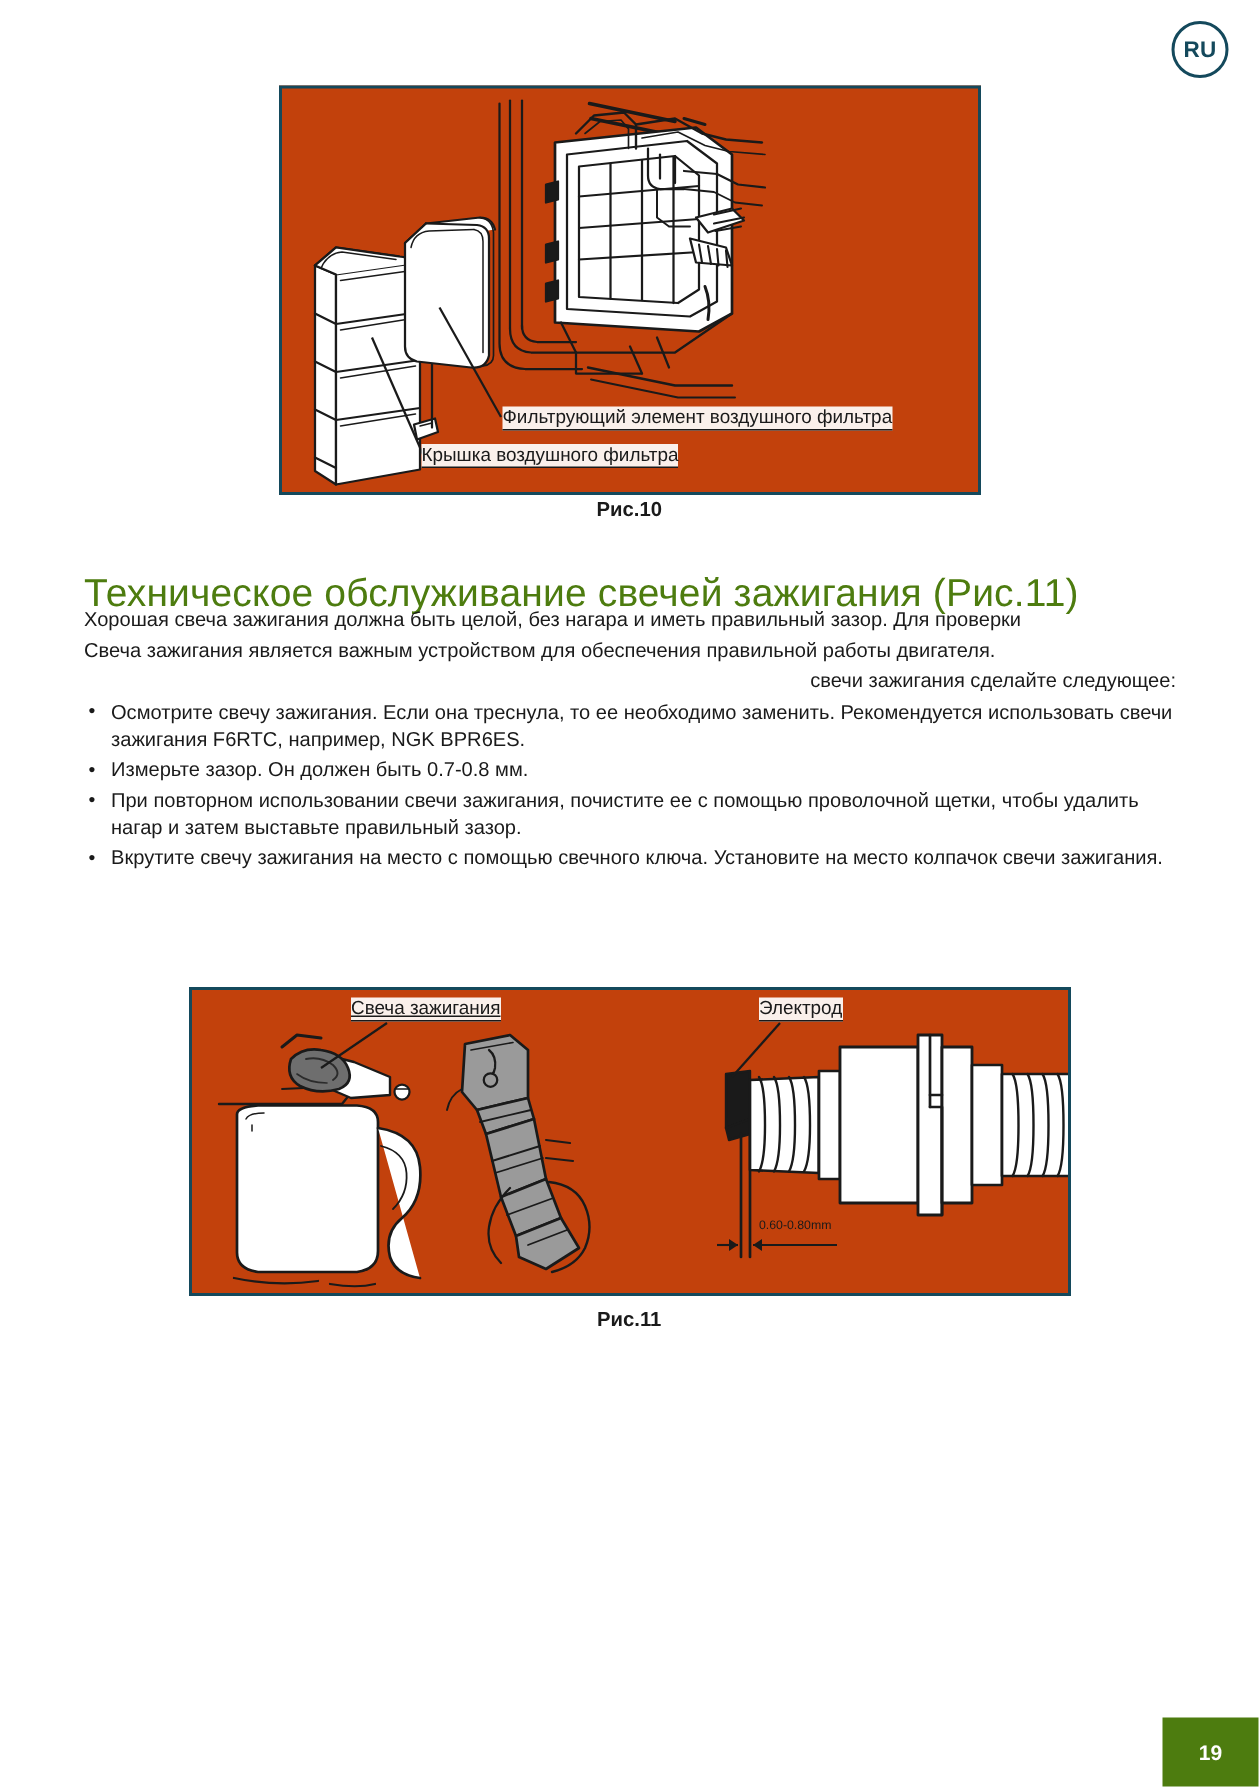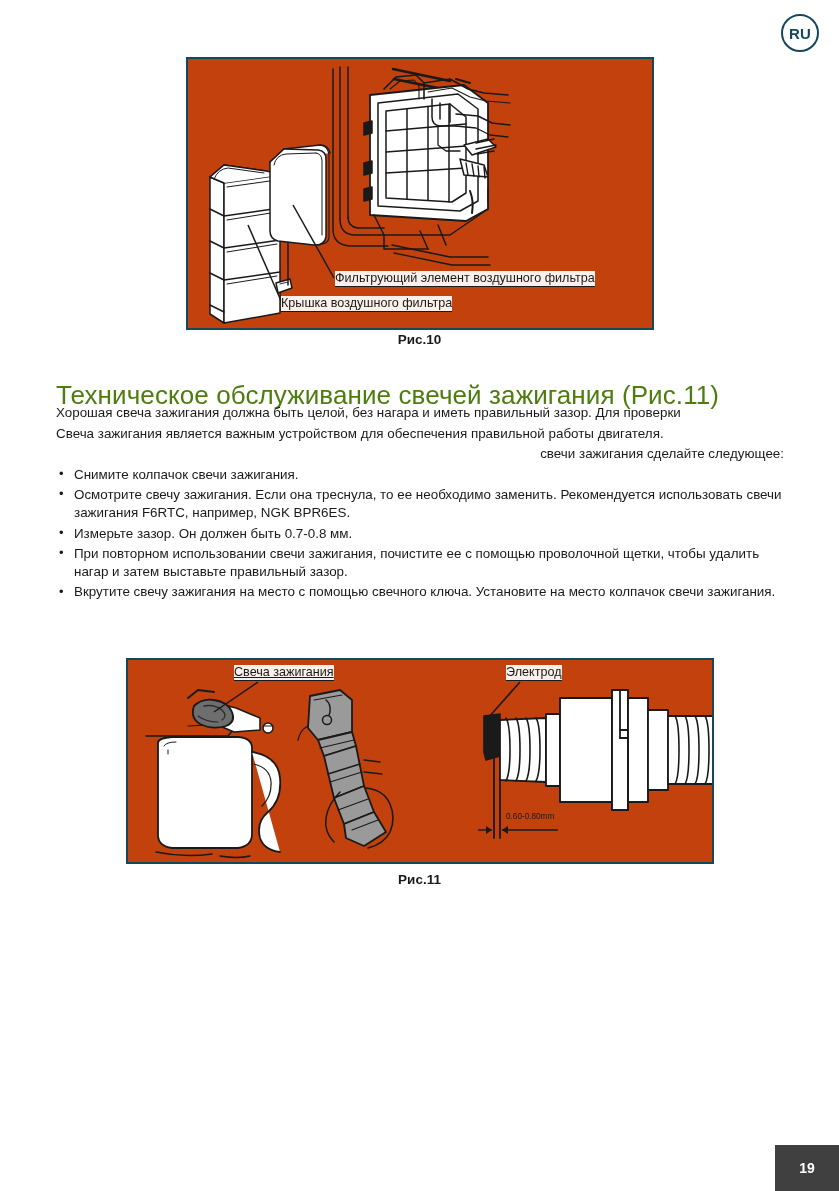--- a/index.html
+++ b/index.html
@@ -104,21 +104,21 @@
     font-size: 13px;
   }
 
   
   .page-num {
     position: absolute;
     right: 0;
     bottom: 0;
     width: 64px;
     height: 46px;
-    background: #404040;
+    background: #4d7c0f;
     color: #ffffff;
     display: flex;
     align-items: center;
     justify-content: center;
     font-size: 14px;
     font-weight: bold;
   }
 
   
   .callout {
@@ -262,21 +262,20 @@
 <div class="fig-caption" id="fig10-caption">Рис.10</div>
 
 <h2 class="section-heading">Техническое обслуживание свечей зажигания (Рис.11)</h2>
 
 <div class="body-block">
   <p class="body-para">Хорошая свеча зажигания должна быть целой, без нагара и иметь правильный зазор. Для проверки</p>
   <p class="body-para">Свеча зажигания является важным устройством для обеспечения правильной работы двигателя.</p>
   <p class="body-para last-line">свечи зажигания сделайте следующее:</p>
 
   <ul class="bullets">
-    <li>Снимите колпачок свечи зажигания.</li>
     <li>Осмотрите свечу зажигания. Если она треснула, то ее необходимо заменить. Рекомендуется использовать свечи зажигания F6RTC, например, NGK BPR6ES.</li>
     <li>Измерьте зазор. Он должен быть 0.7-0.8 мм.</li>
     <li>При повторном использовании свечи зажигания, почистите ее с помощью проволочной щетки, чтобы удалить нагар и затем выставьте правильный зазор.</li>
     <li>Вкрутите свечу зажигания на место с помощью свечного ключа. Установите на место колпачок свечи зажигания.</li>
   </ul>
 </div>
 
 <div class="figure-box" id="fig11-box">
   <svg width="584" height="202" viewBox="0 0 584 202">
     <g fill="none" stroke="#1a1a1a" stroke-width="1.8" stroke-linejoin="round" stroke-linecap="round">

